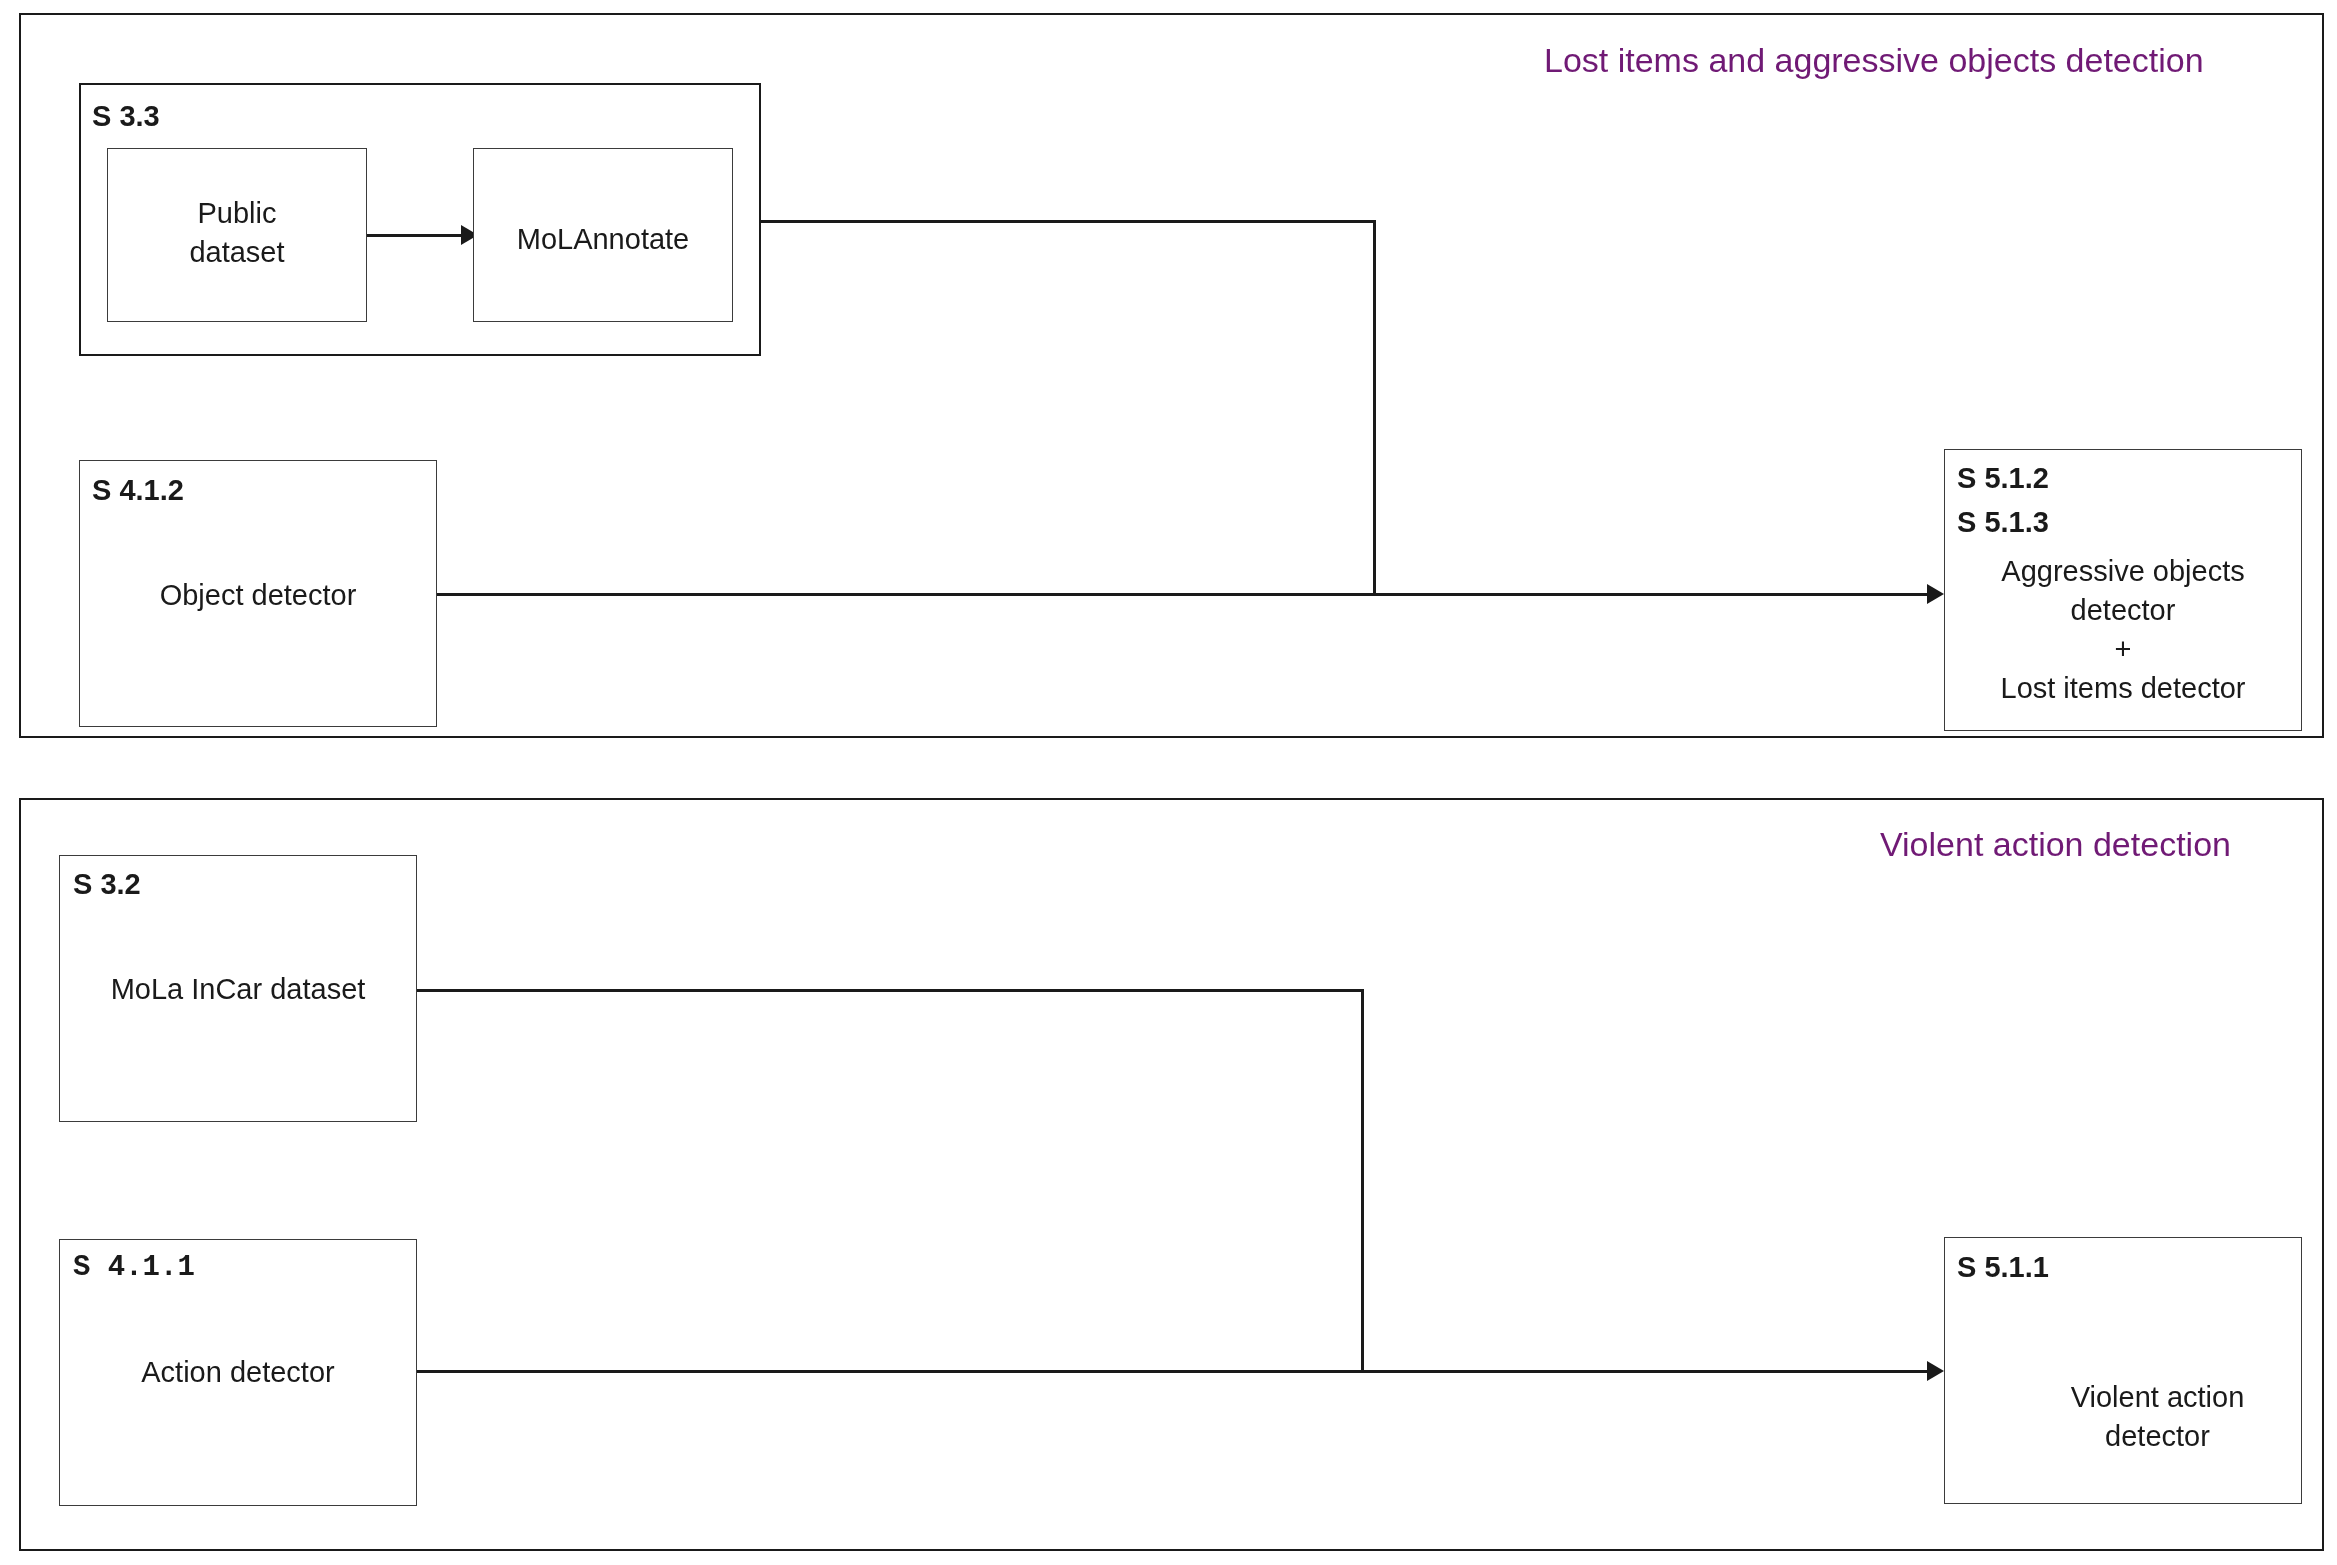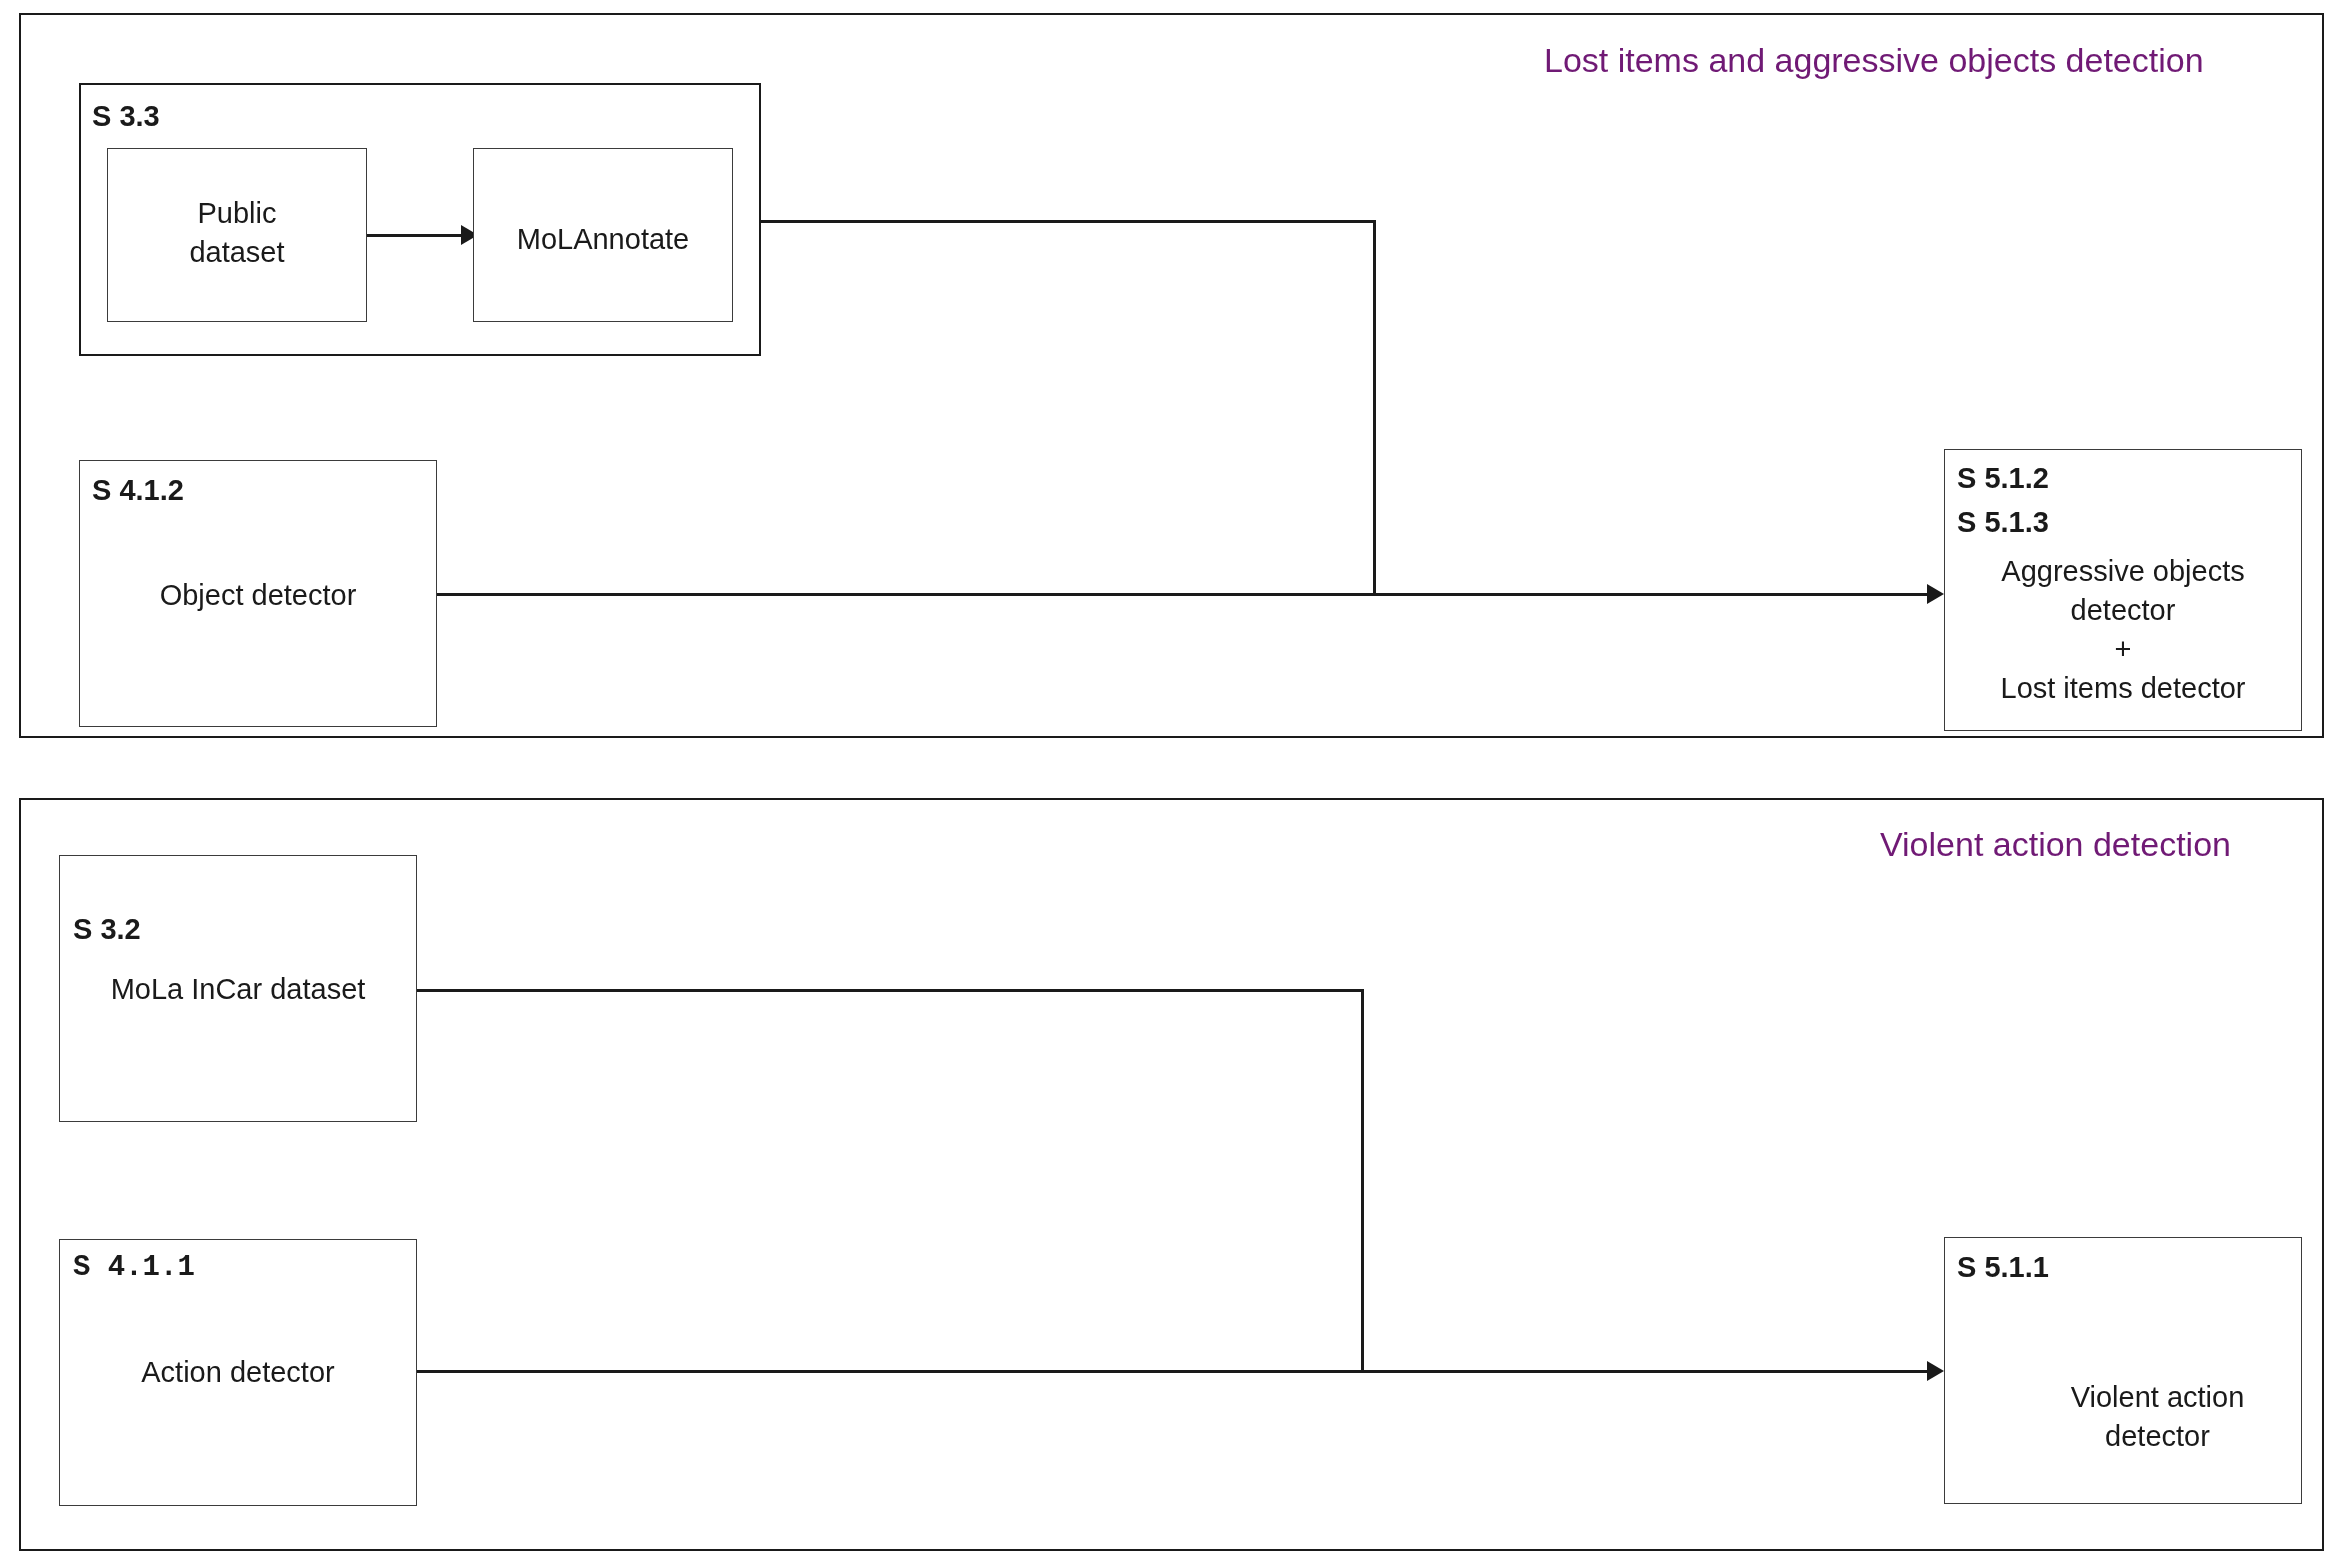--- a/index.html
+++ b/index.html
@@ -124,21 +124,21 @@
 detector
 +
 Lost items detector</div>
 
   <div class="panel" style="left:19px; top:798px; width:2305px; height:753px;">
   </div>
   <div class="panel-title" style="left:1880px; top:825px;">Violent action detection</div>
 
   <div class="box" style="left:59px; top:855px; width:358px; height:267px;">
   </div>
-  <div class="box-tag" style="left:73px; top:866px;margin-top:45px;">S 3.2</div>
+  <div class="box-tag" style="left:73px; top:866px;">S 3.2</div>
   <div class="box-label" style="left:59px; top:970px; width:358px;">MoLa InCar dataset</div>
 
   <div class="line h" style="left:417px; top:989px; width:946px;"></div>
   <div class="line v" style="left:1361px; top:989px; height:382px;"></div>
 
   <div class="box" style="left:59px; top:1239px; width:358px; height:267px;">
   </div>
   <div class="box-tag" style="left:73px; top:1250px;font-family:Liberation Mono, monospace;">S 4.1.1</div>
   <div class="box-label" style="left:59px; top:1353px; width:358px;">Action detector</div>
 

